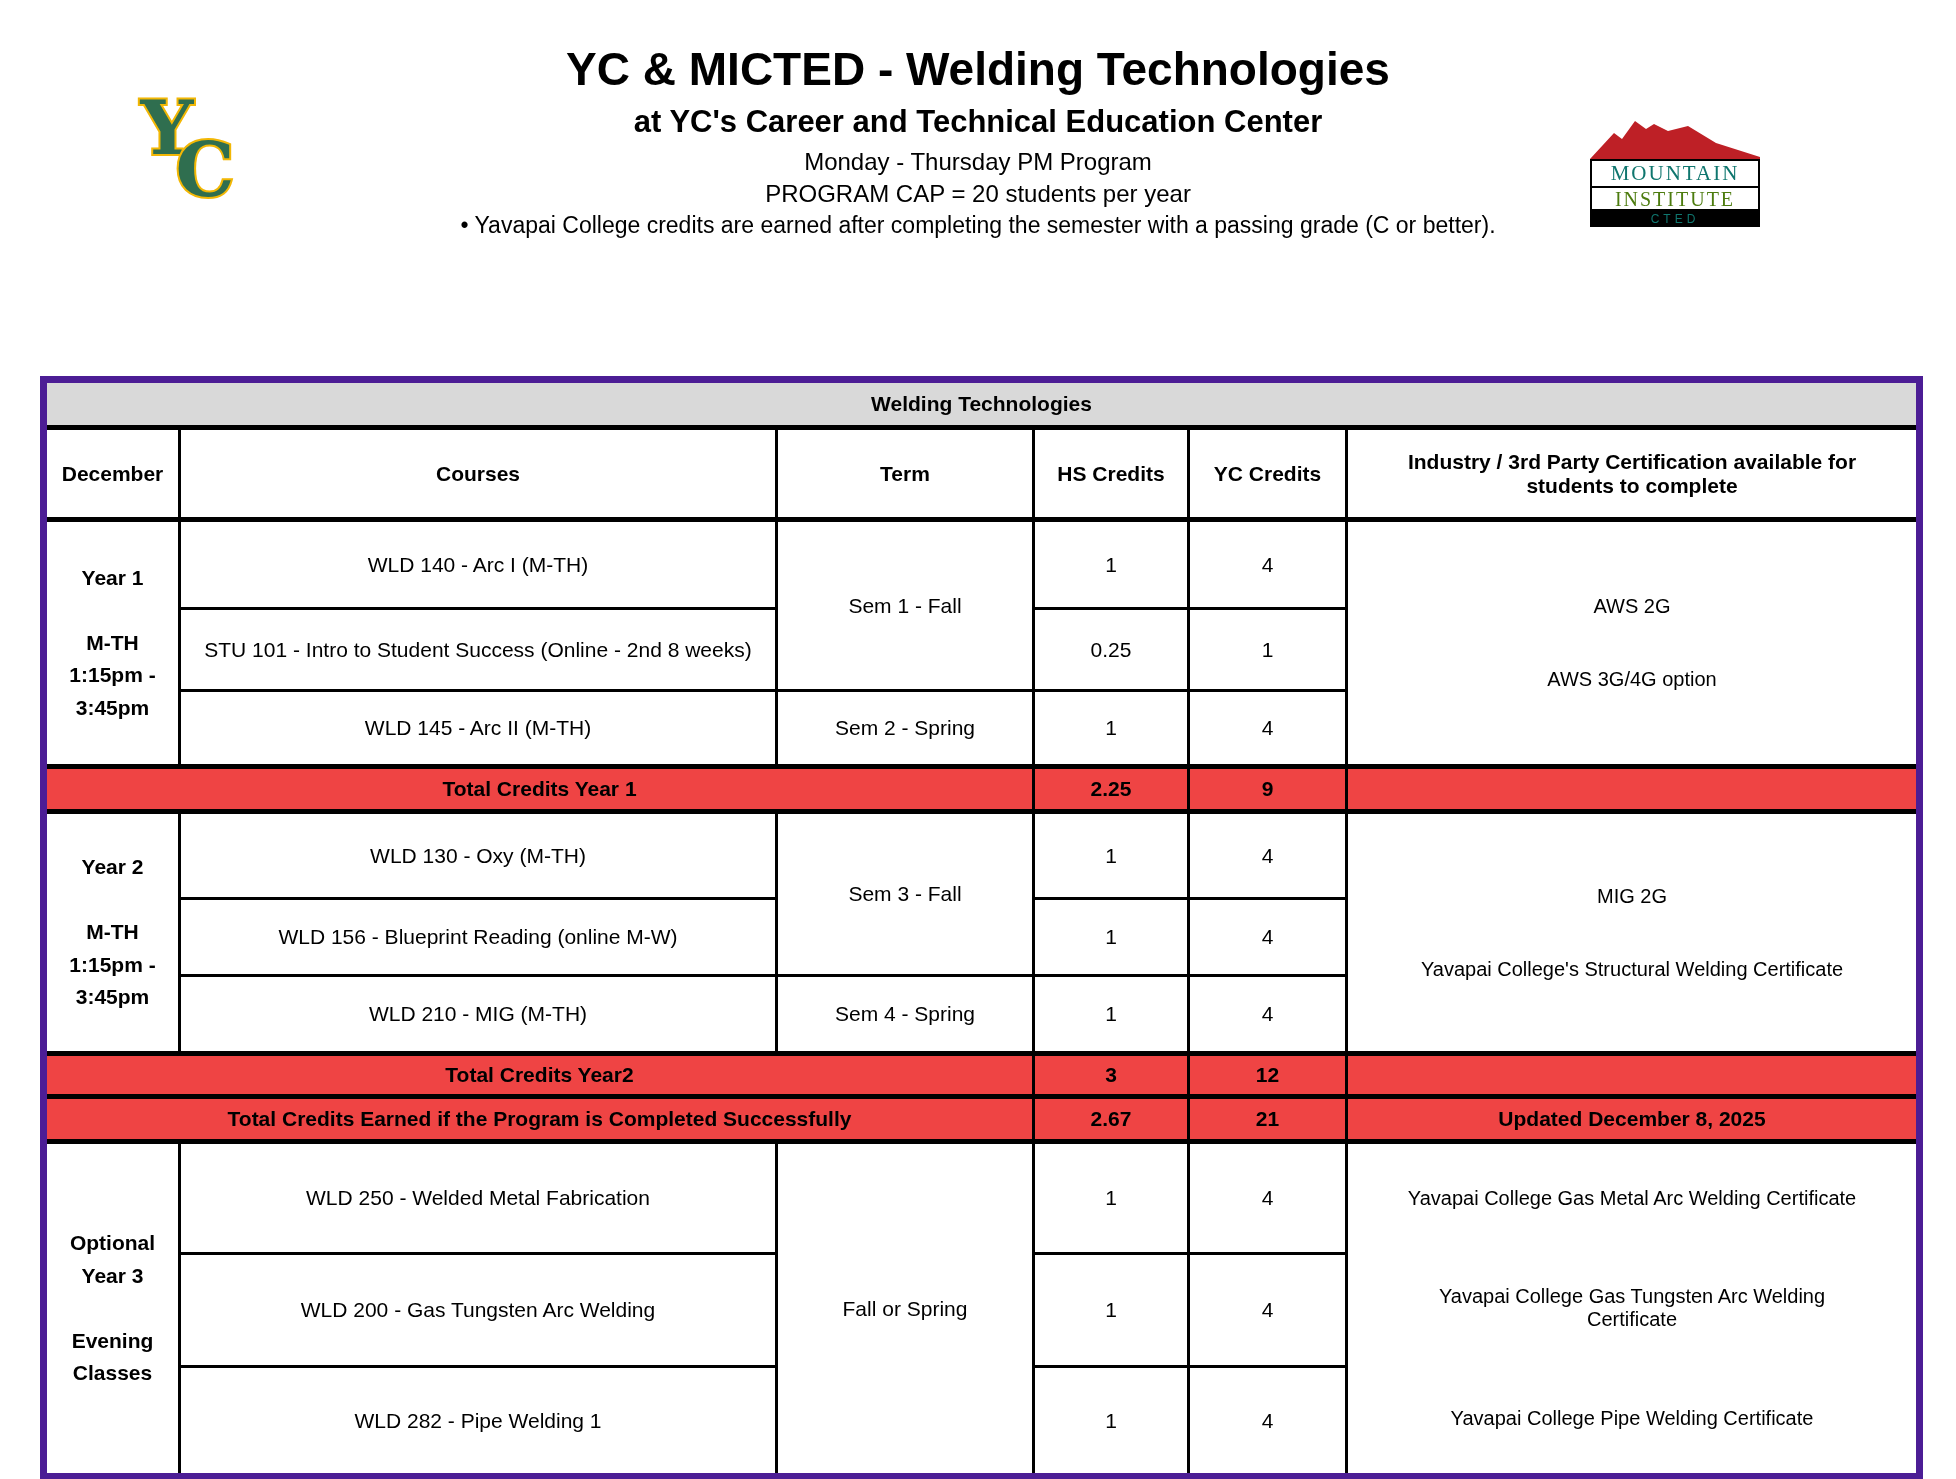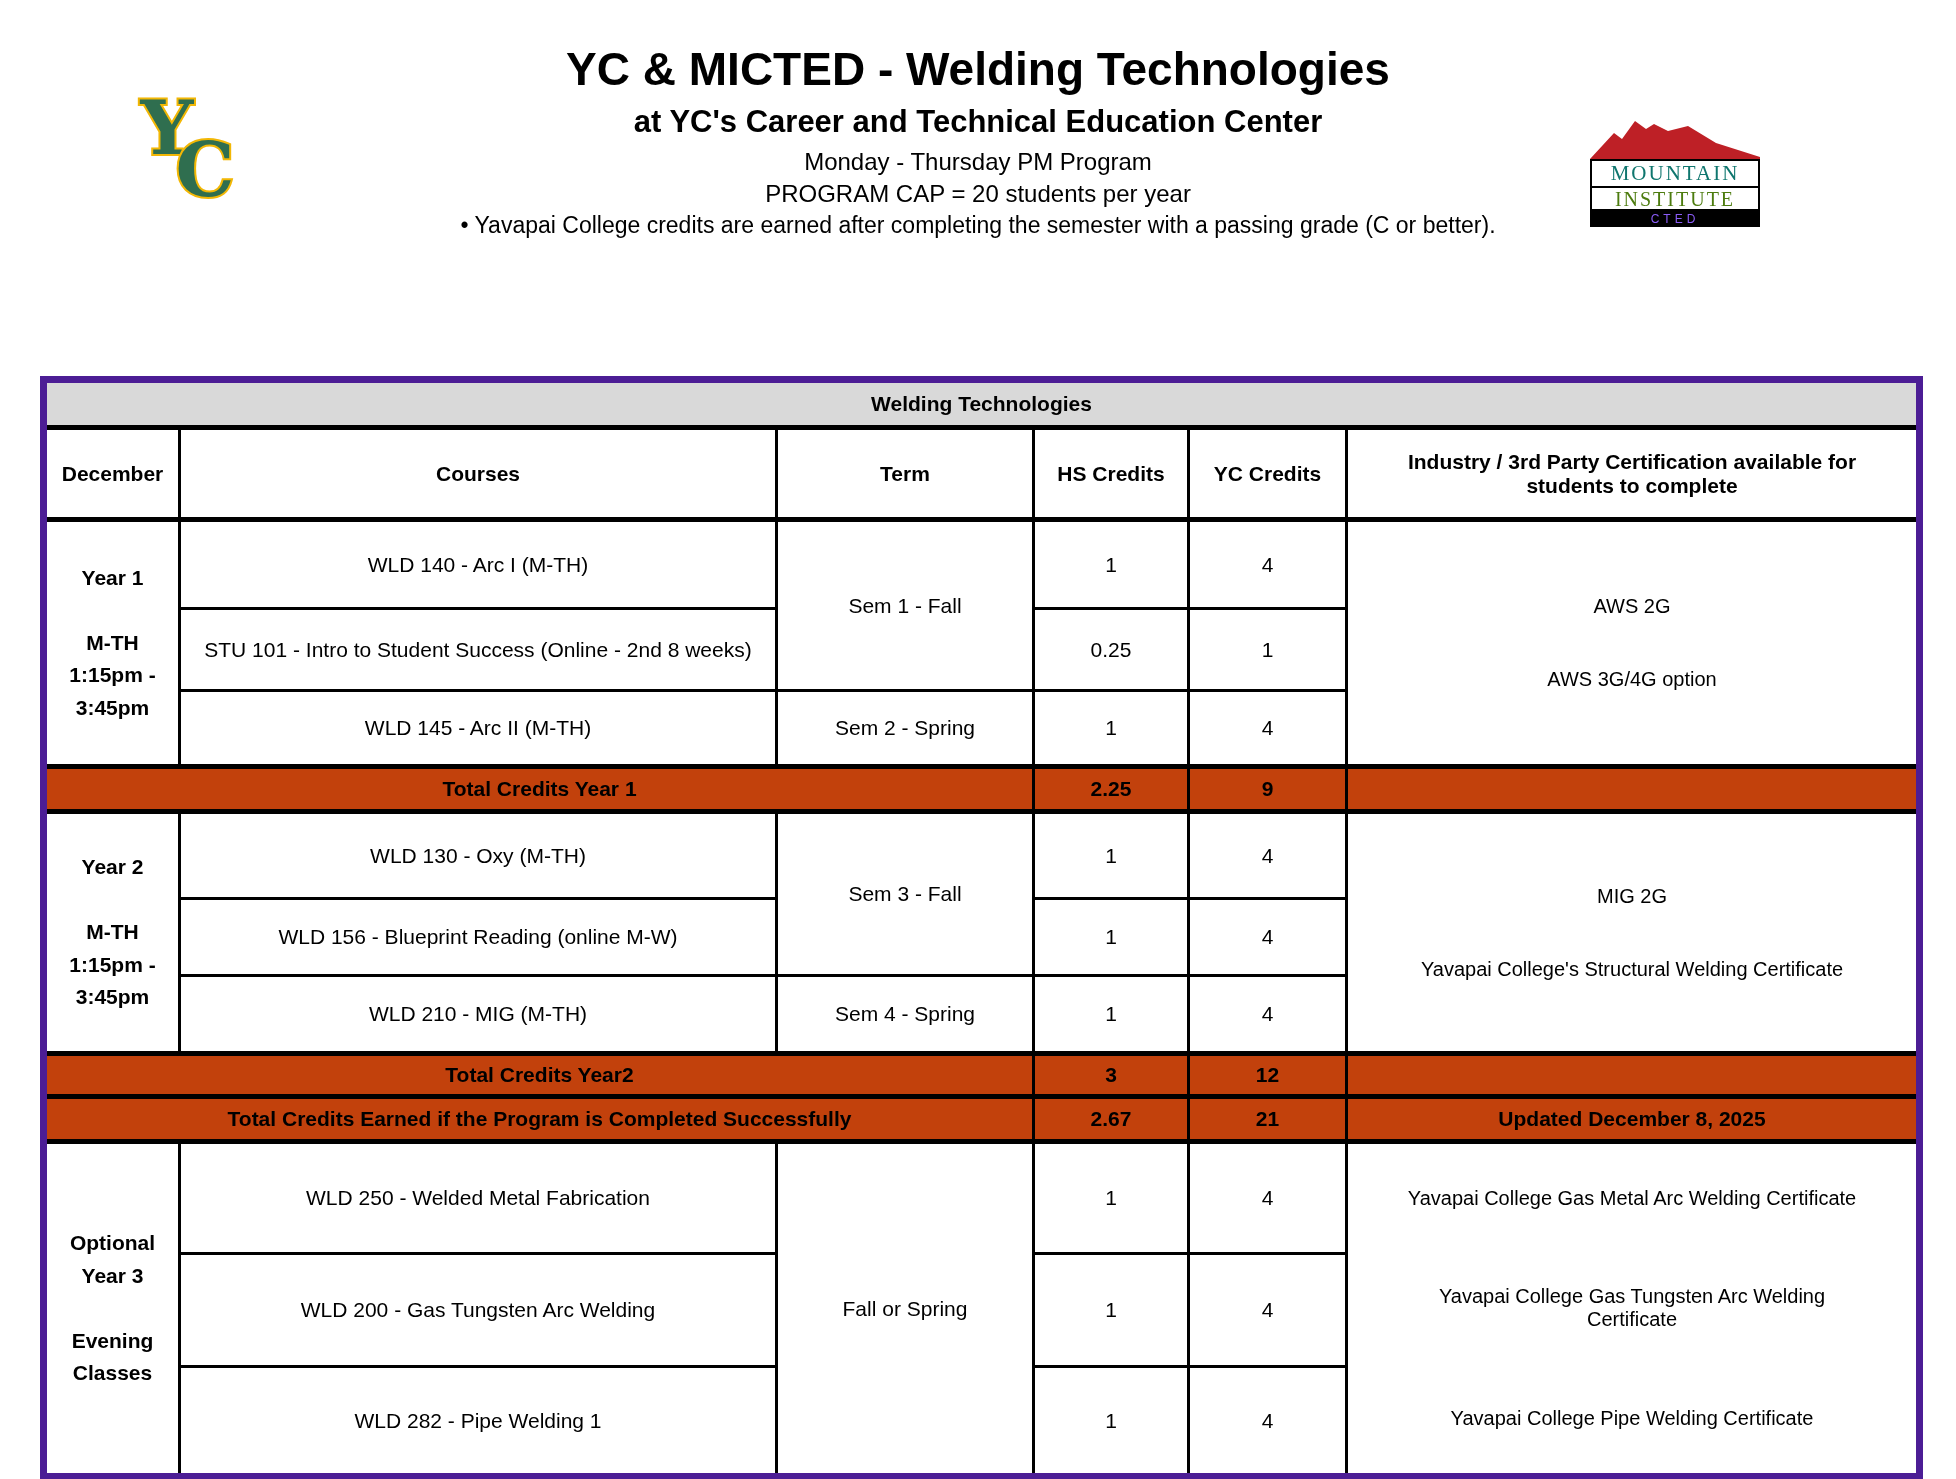--- a/index.html
+++ b/index.html
@@ -17,41 +17,41 @@
   .hdr-bullet2 { position:absolute; left:0; top:243px; width:100%; text-align:center; font-size:23px; }
 
   .yc-logo { position:absolute; left:133px; top:88px; width:112px; height:118px; }
 
   .mi-logo { position:absolute; left:1590px; top:113px; width:170px; height:112px; }
   .mi-mountain { display:block; width:170px; height:46px; }
   .mi-band { box-sizing:border-box; border:2px solid #000; border-top-width:2px; background:#fff;
              text-align:center; font-family:"Liberation Serif","DejaVu Serif",serif; }
   .mi-band.mountain { height:27px; line-height:24px; font-size:21px; letter-spacing:2px; color:#0f766e; border-bottom:none; }
   .mi-band.institute{ height:25px; line-height:22px; font-size:20px; letter-spacing:2px; color:#4d7c0f; }
-  .mi-cted { height:16px; line-height:16px; background:#000; color:#8b5cf6; text-align:center;
+  .mi-cted { height:16px; line-height:16px; background:#000; color:#0f766e; text-align:center;
              font-size:12px; letter-spacing:4px; }
 
   
   table.program {
     position:absolute; left:40px; top:332px; width:1876px;
     border-collapse:collapse; table-layout:fixed;
     border:7px solid #4c1d95;
     margin-top:44px;
   }
   table.program td {
     border:3px solid #000; vertical-align:middle; text-align:center;
     font-size:21px; padding:2px 4px; box-sizing:border-box; overflow:hidden;
   }
   tr.thick td { border-top-width:5px; }
   .tbl-title   { background:#D9D9D9; font-weight:bold; font-size:20px; }
   .col-head    { font-weight:bold; font-size:18px; }
   .col-head .wrapbox { max-width:490px; margin:0 auto; }
   .cell-program{ font-weight:bold; font-size:18px; white-space:pre-line; line-height:1.55; }
   .cell-course { text-align:left; font-size:20px; padding-left:6px; padding-right:6px; }
-  .total-row td{ background:#c2410c; font-weight:bold; font-size:19px; }
+  .total-row td{ background:#ef4444; font-weight:bold; font-size:19px; }
   .total-label { text-align:right; padding-right:5px; }
   .updated-cell{ text-align:right; padding-right:8px; }
   .cert-stack  { display:flex; flex-direction:column; align-items:center; justify-content:center; gap:50px; font-size:20px; }
   .cert-three  { height:318px; display:flex; flex-direction:column; justify-content:space-around; font-size:20px; }
   .cert-three .mid { max-width:440px; margin:0 auto; }
 </style>
 </head>
 <body>
 
 <div class="page">

